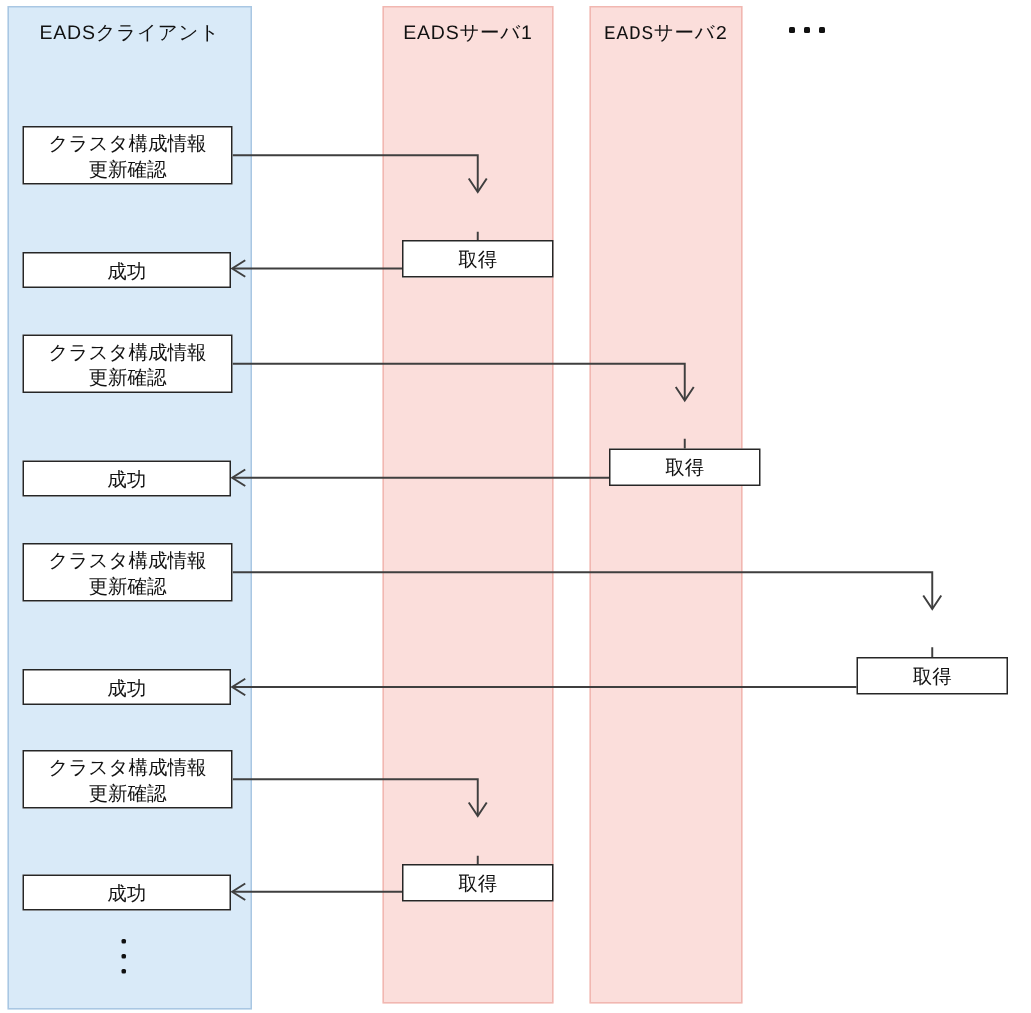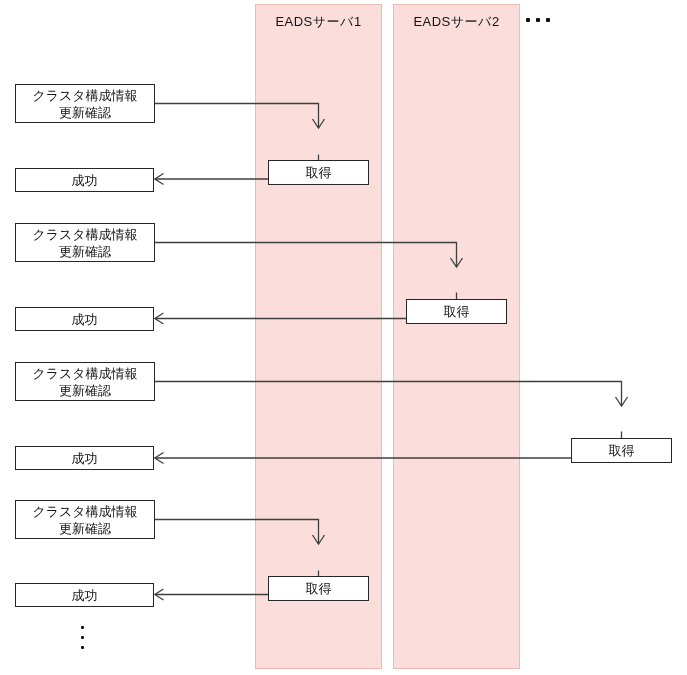--- a/index.html
+++ b/index.html
@@ -11,22 +11,22 @@
   }
   html,body{margin:0;padding:0;background:var(--page-bg);}
   .stage{
     position:relative;width:687px;height:675px;background:var(--page-bg);
     font-family:"Liberation Sans","DejaVu Sans",sans-serif;color:var(--text);
     overflow:hidden;
   }
   .col{position:absolute;top:4px;box-sizing:border-box;}
   .col-client{left:5px;width:163px;height:669px;background:var(--client-fill);border:1px solid var(--client-border);}
   .col-server{background:var(--server-fill);border:1px solid var(--server-border);height:665px;}
-  .col-server1{left:255px;width:127px;}
-  .col-server2{left:393px;width:127px;}
+  .col-server1{left:255px;width:114px;}
+  .col-server2{left:393px;width:102px;font-family:Liberation Mono, monospace;}
   .col-server5{left:557px;width:127px;}
   .col-label{display:block;text-align:center;padding-top:8px;font-size:13px;letter-spacing:.5px;white-space:nowrap;}
   .node{
     position:absolute;box-sizing:border-box;background:var(--box-fill);
     border:1px solid var(--box-border);z-index:2;
     display:flex;flex-direction:column;align-items:center;justify-content:center;
     text-align:center;font-size:13px;line-height:17px;
   }
   .node-check{left:15px;width:140px;height:39px;align-items:center;}
   .node-success{left:15px;width:139px;height:24px;}
@@ -36,20 +36,23 @@
   .hdots{position:absolute;left:526px;top:18px;display:flex;gap:6px;z-index:2;}
   .hdots span{width:4px;height:4px;background:var(--dots);border-radius:1px;display:block;}
   .vdots{position:absolute;left:81px;top:626px;display:flex;flex-direction:column;gap:7px;z-index:2;}
   .vdots span{width:3px;height:3px;background:var(--dots);border-radius:1px;display:block;}
 </style>
 </head>
 <body>
 
 <div class="stage">
 
+  <div class="col col-client">
+    <span class="col-label">EADSクライアント</span>
+  </div>
   <div class="col col-server col-server1">
     <span class="col-label">EADSサーバ1</span>
   </div>
   <div class="col col-server col-server2">
     <span class="col-label">EADSサーバ2</span>
   </div>
 
   <div class="hdots" title="・・・">
     <span></span>
     <span></span>

